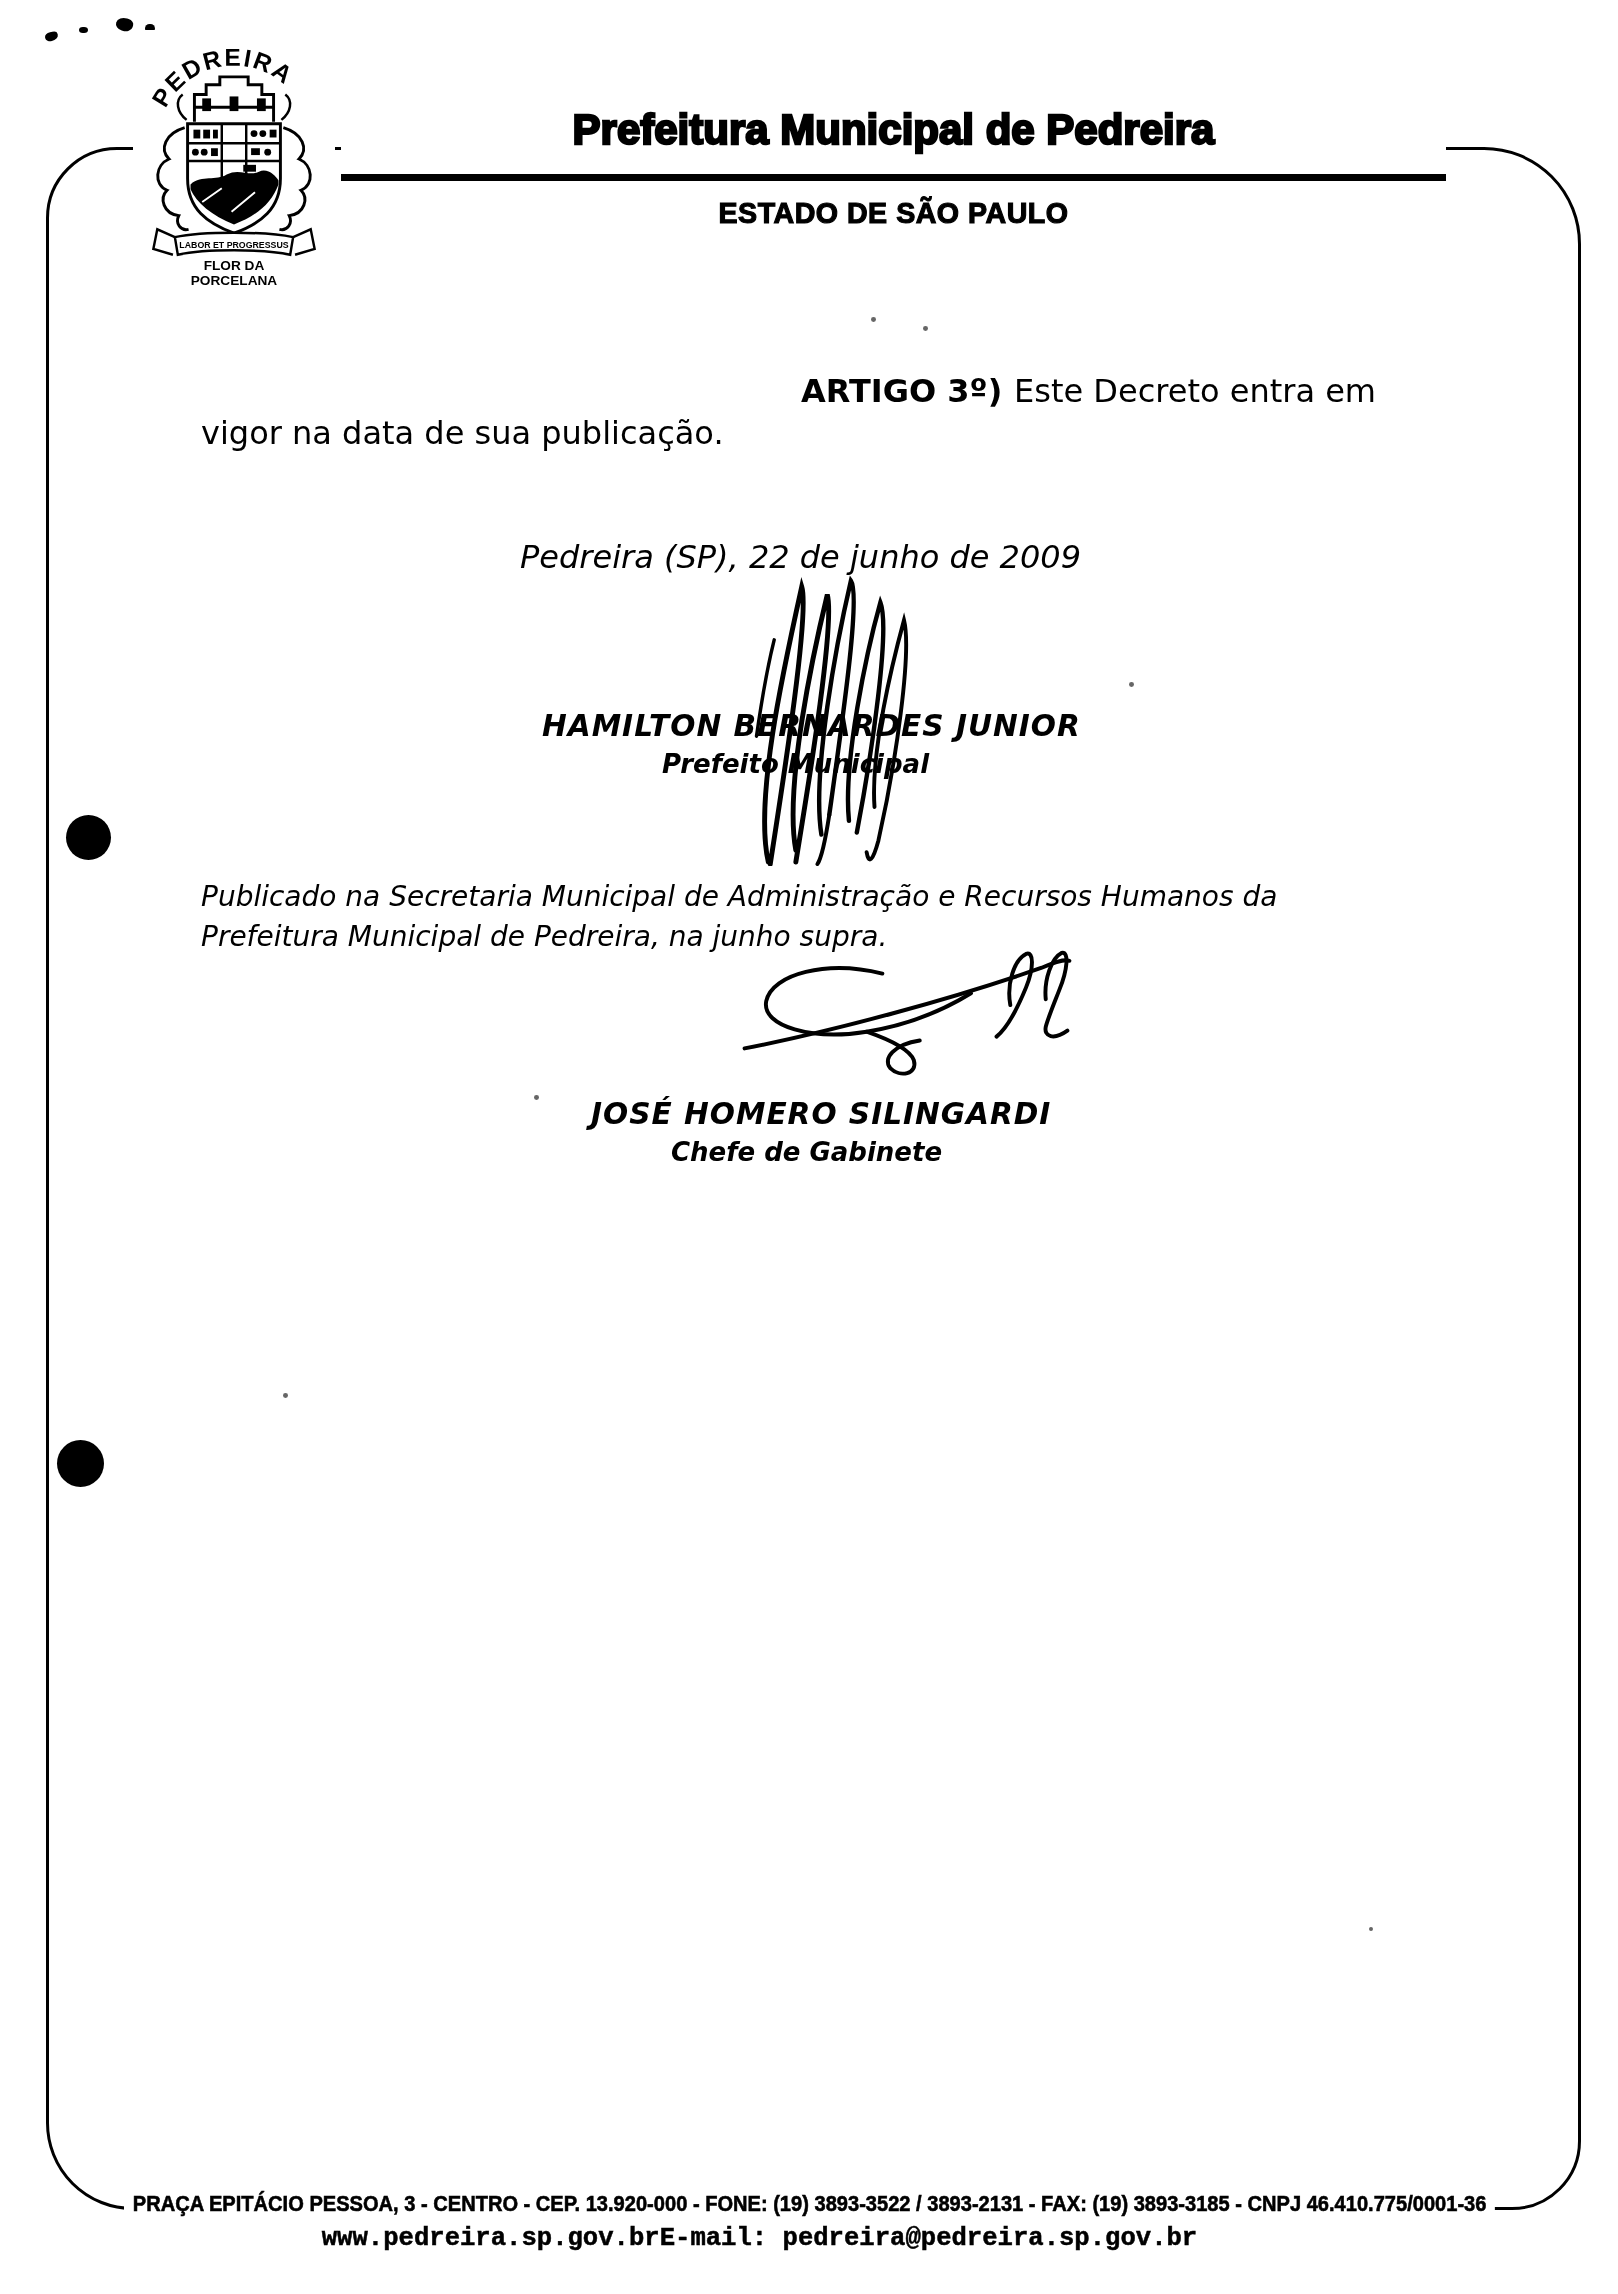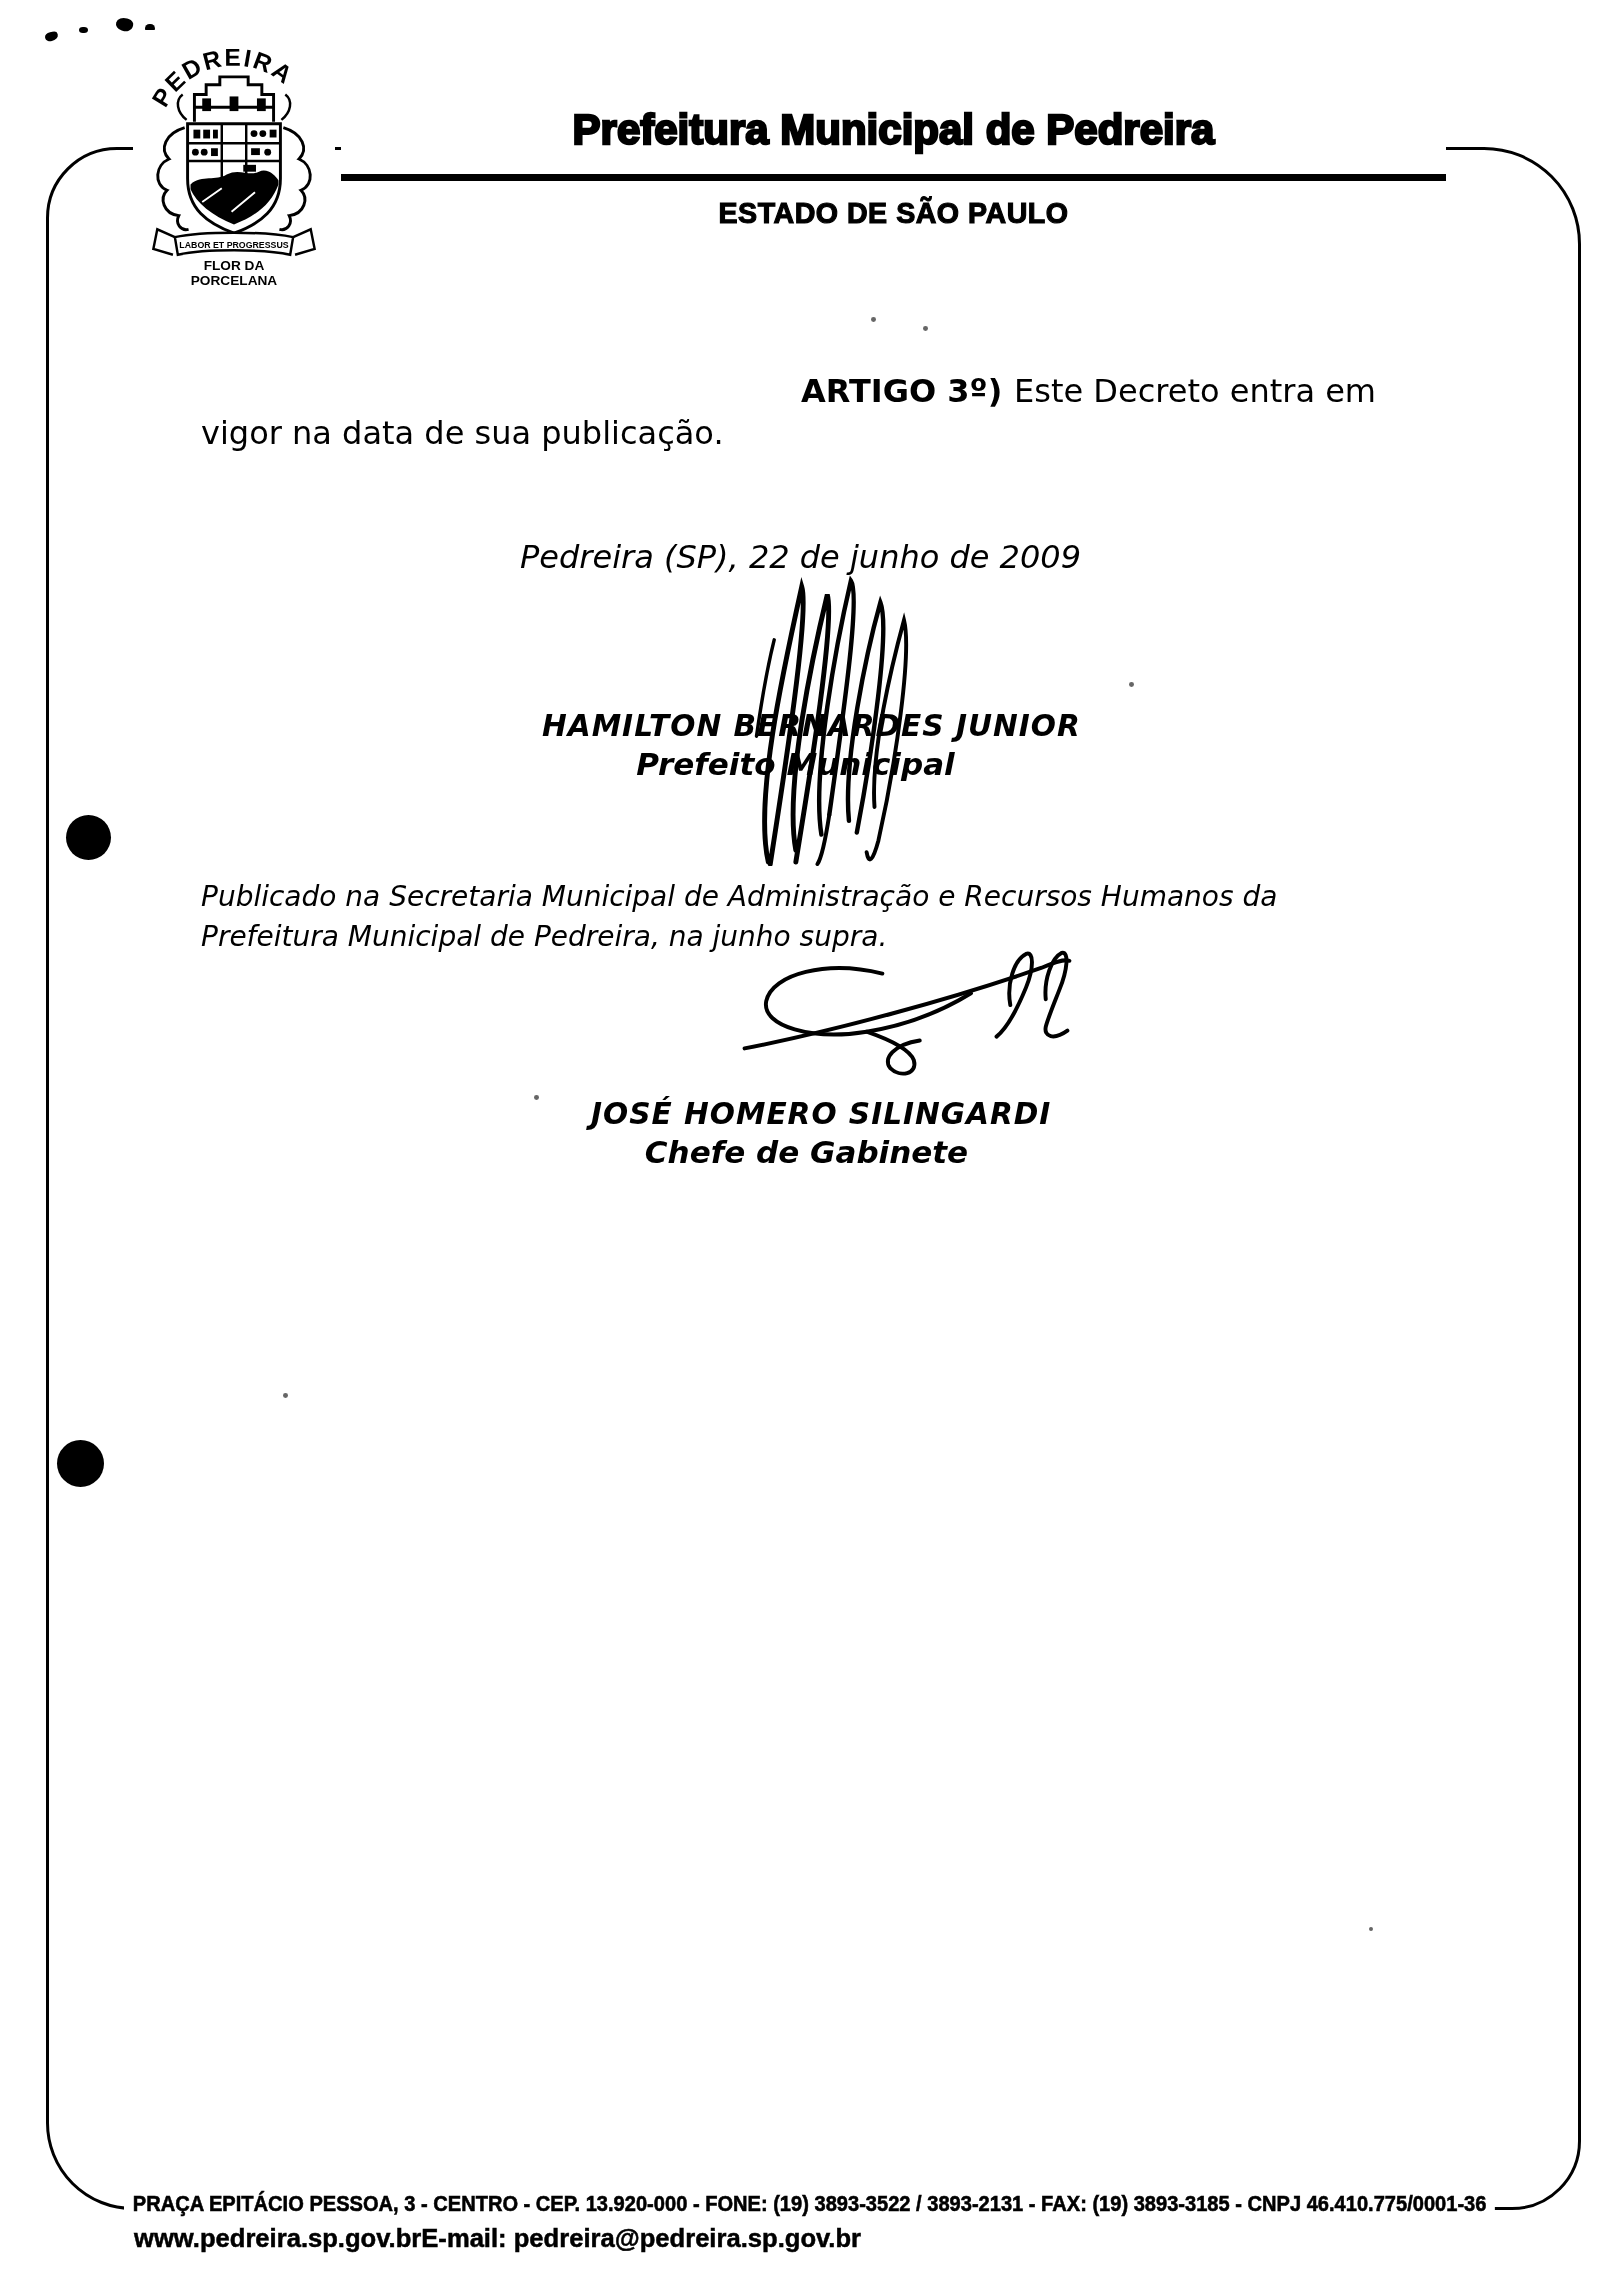--- a/index.html
+++ b/index.html
@@ -29,34 +29,34 @@
   .line{position:absolute;white-space:nowrap;font-size:32px;}
   .artigo-l1{left:801px;top:372px;}
   .artigo-l1 .b{font-weight:bold;padding-right:11.8px;}
   .artigo-l2{left:201px;top:414px;}
   .dateline{left:520px;top:538px;font-style:italic;}
   .pubnote{position:absolute;left:201px;top:877px;font-style:italic;font-size:28px;line-height:40px;white-space:nowrap;}
   .sign-block{position:absolute;text-align:center;font-weight:bold;font-style:italic;}
   .sign-1{left:542px;top:707px;width:507px;}
   .sign-2{left:591px;top:1095px;width:431px;}
   .sign-name{font-size:29.6px;letter-spacing:1px;line-height:38px;white-space:nowrap;}
-  .sign-role{font-size:31px;line-height:38px;}
+  .sign-role{font-size:26px;line-height:38px;}
   .sig{position:absolute;}
   .sig-1{left:711px;top:569px;width:209px;height:297px;}
   .sig-2{left:717px;top:944px;width:376px;height:136px;}
   
   .footer-address{
     position:absolute;left:124px;top:2187px;background:#fff;padding:0 9.9px;
     font-family:"Liberation Sans",sans-serif;font-weight:bold;font-size:22.7px;line-height:33px;
     -webkit-text-stroke:0.6px #000;white-space:nowrap;
     transform:scaleX(0.885);transform-origin:left center;
   }
   .footer-row2{
-    position:absolute;left:134px;top:2224px;width:1263px;display:flex;justify-content:flex-start;
-    font-family:Liberation Sans, sans-serif;font-weight:bold;font-size:25.6px;
+    position:absolute;left:128px;top:2224px;width:1263px;display:flex;justify-content:center;
+    font-family:Liberation Mono, monospace;font-weight:bold;font-size:25.6px;
     -webkit-text-stroke:0.5px #000;
   }
   
   .punch{position:absolute;background:#000;border-radius:50%;}
   .punch-1{left:66px;top:815px;width:45px;height:45px;}
   .punch-2{left:57px;top:1440px;width:47px;height:47px;}
   .speck{position:absolute;background:#000;}
   .sp1{left:45px;top:31.5px;width:12.8px;height:8.9px;border-radius:50% 40% 60% 50%;transform:rotate(-12deg);}
   .sp2{left:79px;top:26.6px;width:8.9px;height:6.9px;border-radius:50%;}
   .sp3{left:116px;top:17.7px;width:16.7px;height:12.8px;border-radius:60% 40% 55% 50%;transform:rotate(18deg);}

